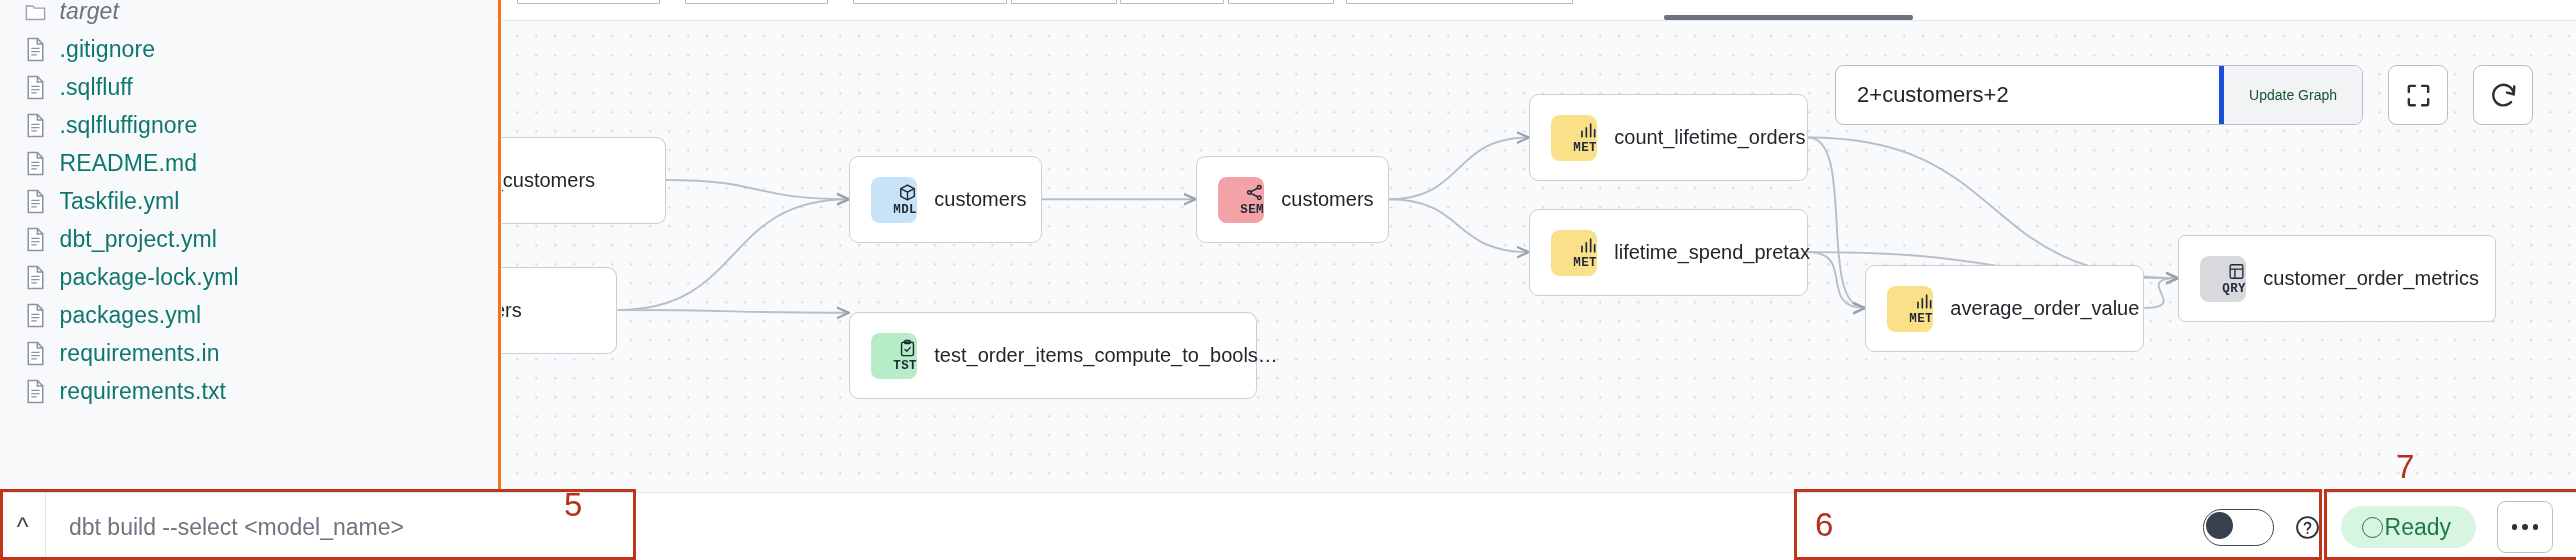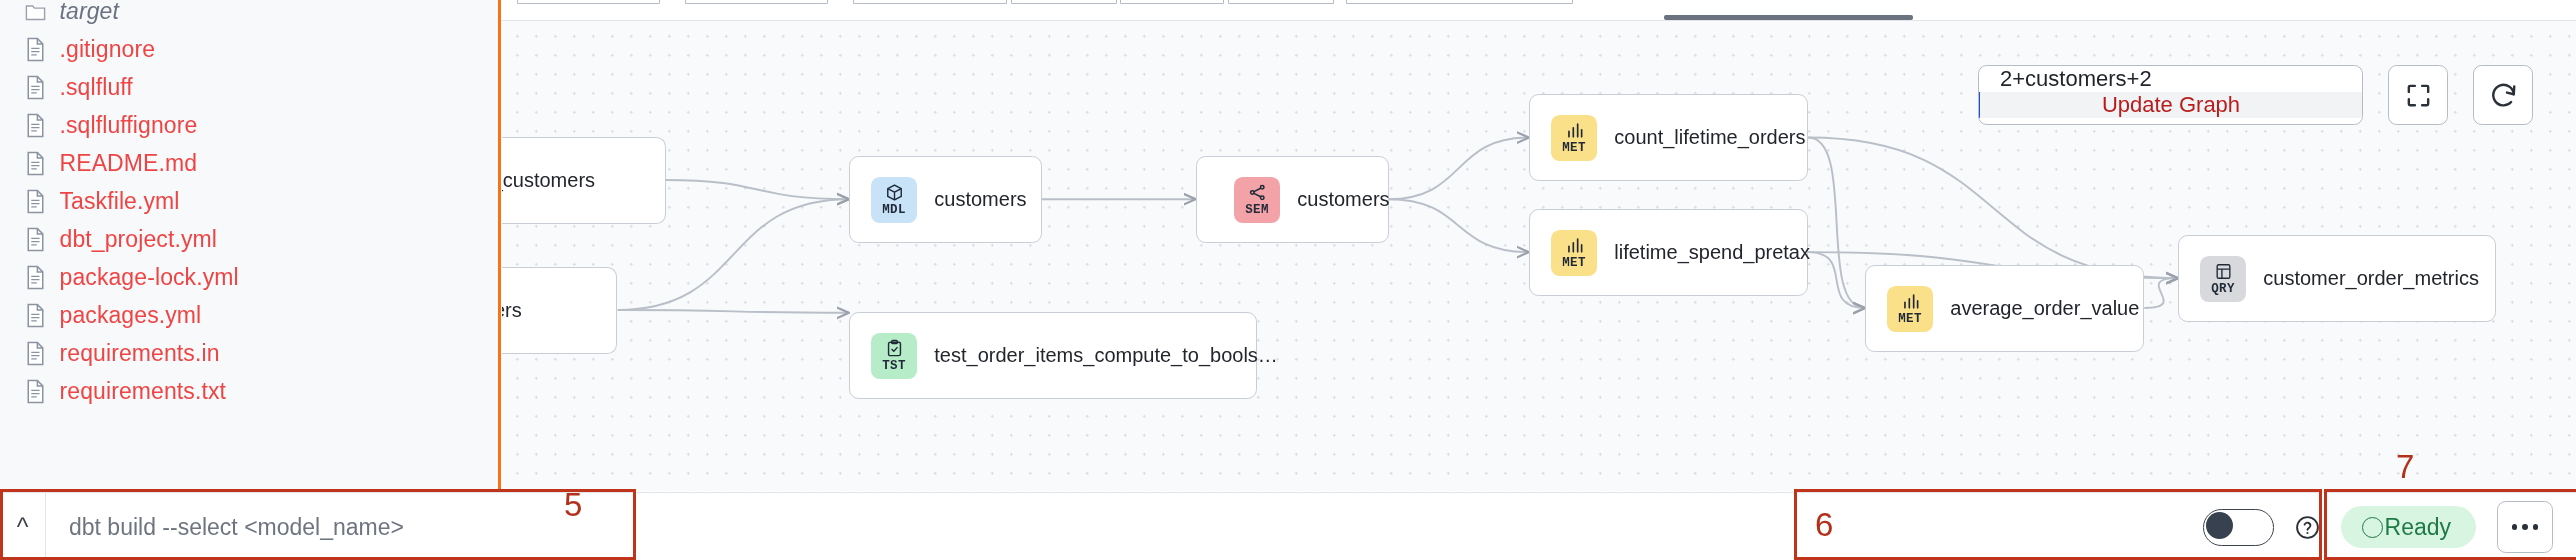--- a/index.html
+++ b/index.html
@@ -24,21 +24,21 @@
   .file-row {
     display: flex; align-items: center;
     height: 38px;
     padding-left: 25px;
     gap: 13.5px;
     cursor: pointer;
     white-space: nowrap;
   }
   .file-row .ico { width: 21px; height: 25px; flex: 0 0 21px; display:block; }
   .file-row .lbl {
-    font-size: 23px; color: #ef4444; letter-spacing: 0.1px;
+    font-size: 23px; color: #0f766e; letter-spacing: 0.1px;
   }
   .file-row.folder .lbl { font-style: italic; color: #6b7280; }
 
   
   #graphpanel {
     position: absolute; left: 502px; top: 0;
     width: 2074px; height: 491px;
     background: #fafbfc;
     overflow: hidden;
   }
@@ -78,32 +78,32 @@
     padding: 0 21px;
     gap: 17.3px;
     cursor: pointer;
     white-space: nowrap;
   }
   .node .badge {
     width: 46px; height: 46px;
     border-radius: 8.7px;
     flex: 0 0 46px;
     display: flex; flex-direction: column;
-    align-items: center; justify-content: center;
+    align-items: flex-end; justify-content: center;
     gap: 1px;
   }
   .node .badge .bico { width: 19px; height: 19px; display:block; }
   .node .badge .btxt {
     font-family: "Liberation Mono", monospace;
     font-size: 12.5px; font-weight: 700;
     color: #1f2937; letter-spacing: 0.4px;
   }
   .node .nname { font-size: 20px; color: #22262c; }
   .badge.mdl { background: #c8e2f7; }
-  .badge.sem { background: #f3a3a8; margin-left: 16px; }
+  .badge.sem { background: #f3a3a8; }
   .badge.tst { background: #b6ecc8; }
   .badge.met { background: #fbe08a; }
   .badge.qry { background: #d8d9dc; }
 
   .node.clipped-left { border-left: none; border-radius: 0 9.6px 9.6px 0; }
 
   
   #edges { position: absolute; left: 0; top: 0; width: 100%; height: 100%; pointer-events: none; }
 
   
@@ -111,36 +111,35 @@
     position: absolute; right: 43px; top: 65px;
     display: flex; align-items: center; gap: 25px;
   }
   #searchgroup {
     display: flex; align-items: stretch;
     height: 60px;
     background: #ffffff;
     border: 1px solid #b6bcc6;
     border-radius: 8.7px;
     overflow: hidden;
-    flex-direction: column;
   }
   #graph-select-input {
     width: 383px;
     border: none; outline: none;
     background: transparent;
     padding: 0 21px;
     font-family: "Liberation Sans", sans-serif;
     font-size: 22px; color: #22262c;
   }
   #update-graph-btn {
-    border: none; border-left: 1px solid #1d4ed8;
+    border: none; border-left: 5px solid #1d4ed8;
     background: #f1f3f5;
     padding: 0 25px;
     font-family: "Liberation Sans", sans-serif;
-    font-size: 22px; color: #b91c1c;
+    font-size: 14px; color: #14532d;
     cursor: pointer;
   }
   .iconbtn {
     width: 60px; height: 60px;
     background: #ffffff;
     border: 1px solid #b6bcc6;
     border-radius: 8.7px;
     display: flex; align-items: center; justify-content: center;
     cursor: pointer;
   }
@@ -448,21 +447,21 @@
           </div>
           <div class="node" style="left: 1363px; top: 244px; width: 279px; height: 87px;">
             <div class="badge met">
               <svg class="bico" viewBox="0 0 24 24" fill="none" stroke="#1f2937" stroke-width="2.1" stroke-linecap="round">
                 <path d="M5 20V13M10.5 20V8.5M16 20V4M21 20V11"></path>
               </svg>
               <span class="btxt">MET</span>
             </div>
             <div class="nname">average_order_value</div>
           </div>
-          <div class="node" style="left: 1676px; top: 214px; width: 318px; height: 87px;">
+          <div class="node" style="left: 1676px; top: 214px; width: 318px; height: 87px; border-radius: 7px;">
             <div class="badge qry">
               <svg class="bico" viewBox="0 0 24 24" fill="none" stroke="#1f2937" stroke-width="1.7">
                 <rect x="4" y="3.5" width="16" height="17" rx="2"></rect>
                 <path d="M4 9h16M10 9v11.5"></path>
               </svg>
               <span class="btxt">QRY</span>
             </div>
             <div class="nname">customer_order_metrics</div>
           </div>
         </div>

